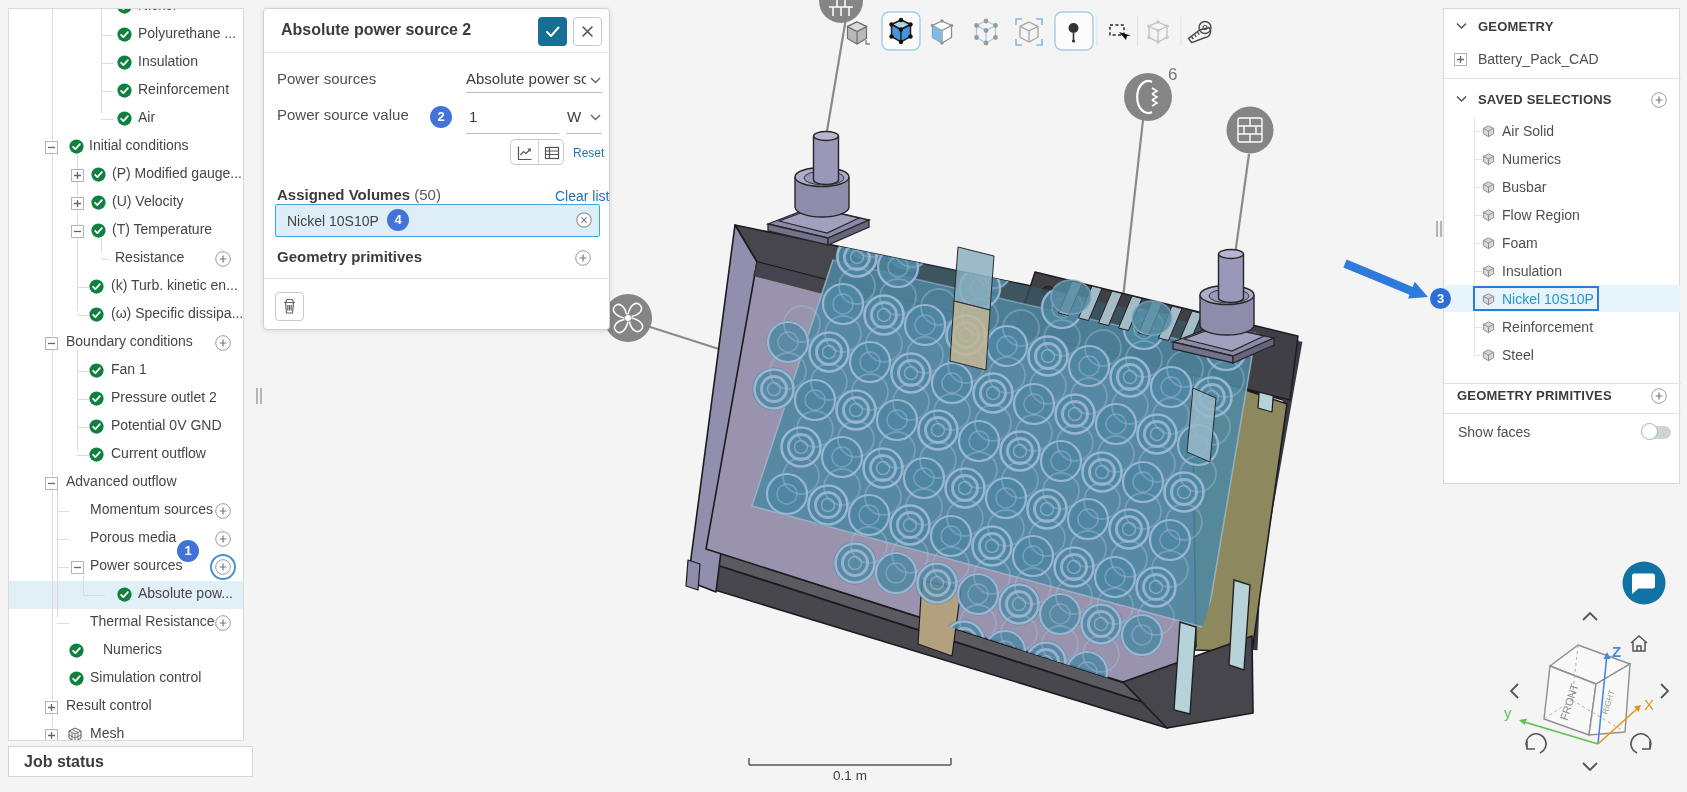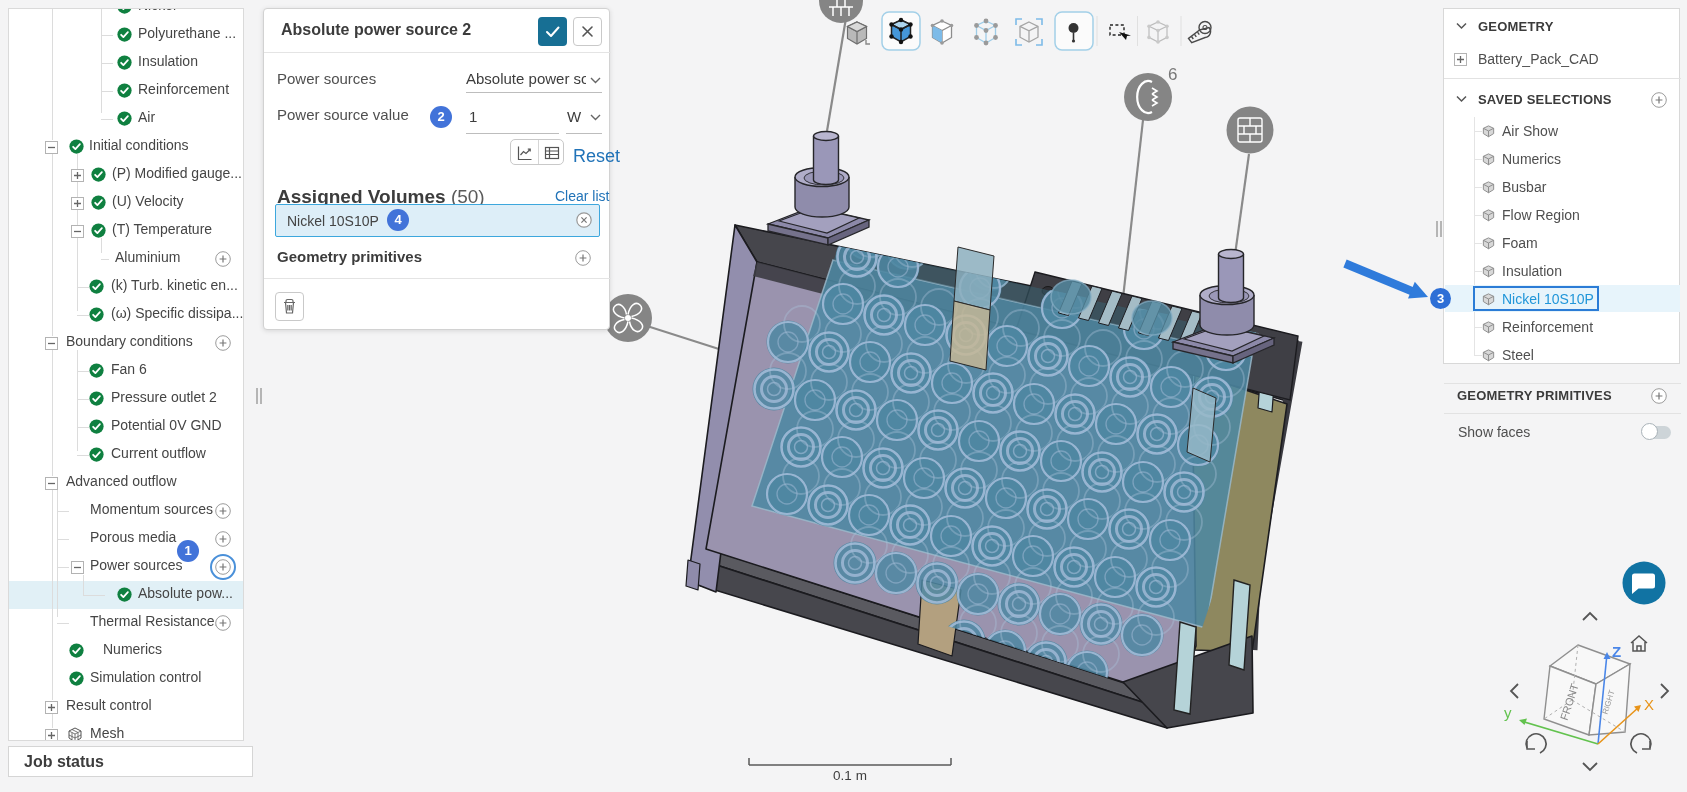--- a/index.html
+++ b/index.html
@@ -7,21 +7,21 @@
 #leftcard { position:absolute; left:8px; top:8px; width:236px; height:733px;
   background:#fff; border:1px solid #dadada; overflow:hidden; }
 #jobcard { position:absolute; left:8px; top:746px; width:245px; height:31px;
   background:#fff; border:1px solid #d5d5d5; font-size:16px; font-weight:bold;
   color:#3d3d3d; line-height:29px; padding-left:15px; }
 .trow { position:absolute; font-size:14px; color:#454545; white-space:nowrap; }
 #fpanel { position:absolute; left:263px; top:8px; width:347px; height:322px;
   background:#fff; border:1px solid #d2d2d2; border-radius:4px;
   box-shadow:0 1px 5px rgba(0,0,0,0.12); z-index:50; }
 .plabel { position:absolute; font-size:15px; color:#4f4f4f; }
-#rightcard { position:absolute; left:1443px; top:8px; width:237px; height:356px;
+#rightcard { position:absolute; left:1443px; top:8px; width:237px; height:476px;
   background:#fff; border:1px solid #d8d8d8; z-index:40; }
 .rhead { position:absolute; font-size:13px; font-weight:bold; color:#3b3b3b; letter-spacing:0.2px; }
 .ritem { position:absolute; font-size:14px; color:#4f4f4f; white-space:nowrap; }
 svg { display:block; }
 </style></head>
 <body>
 <svg id="vp" width="1687" height="792" viewBox="0 0 1687 792" style="position:absolute;left:0;top:0">
 <g stroke="#8a8a8a" stroke-width="2.2" fill="none">
 <path d="M846 18L827 131"></path>
 <path d="M647 326L722 350"></path>
@@ -630,21 +630,21 @@
 <div class="trow" style="left:103px;top:184px">(U) Velocity</div>
 <svg style="position:absolute;left:62px;top:216px" width="13" height="13" viewBox="0 0 13 13">
       <rect x="0.5" y="0.5" width="12" height="12" fill="#fff" stroke="#b3b3b3"></rect>
       <path d="M3 6.5h7" stroke="#666" stroke-width="1.3"></path>
     </svg>
 <svg style="position:absolute;left:82px;top:214px" width="15" height="15" viewBox="0 0 16 16">
       <circle cx="8" cy="8" r="7.6" fill="#0f8040"></circle>
       <path d="M4.4 8.3l2.4 2.4 4.8-5.2" stroke="#fff" stroke-width="1.9" fill="none" stroke-linecap="round" stroke-linejoin="round"></path>
     </svg>
 <div class="trow" style="left:103px;top:212px">(T) Temperature</div>
-<div class="trow" style="left:106px;top:240px">Aluminium</div>
+<div class="trow" style="left:106px;top:240px">Resistance</div>
 <svg style="position:absolute;left:206px;top:242px" width="16" height="16" viewBox="0 0 16 16">
       <circle cx="8" cy="8" r="7.3" fill="#fff" stroke="#9b9b9b" stroke-width="1"></circle>
       <path d="M4.6 8h6.8M8 4.6v6.8" stroke="#777" stroke-width="1.2"></path>
     </svg>
 <svg style="position:absolute;left:80px;top:270px" width="15" height="15" viewBox="0 0 16 16">
       <circle cx="8" cy="8" r="7.6" fill="#0f8040"></circle>
       <path d="M4.4 8.3l2.4 2.4 4.8-5.2" stroke="#fff" stroke-width="1.9" fill="none" stroke-linecap="round" stroke-linejoin="round"></path>
     </svg>
 <div class="trow" style="left:102px;top:268px">(k) Turb. kinetic en...</div>
 <svg style="position:absolute;left:80px;top:298px" width="15" height="15" viewBox="0 0 16 16">
@@ -658,21 +658,21 @@
     </svg>
 <div class="trow" style="left:57px;top:324px">Boundary conditions</div>
 <svg style="position:absolute;left:206px;top:326px" width="16" height="16" viewBox="0 0 16 16">
       <circle cx="8" cy="8" r="7.3" fill="#fff" stroke="#9b9b9b" stroke-width="1"></circle>
       <path d="M4.6 8h6.8M8 4.6v6.8" stroke="#777" stroke-width="1.2"></path>
     </svg>
 <svg style="position:absolute;left:80px;top:354px" width="15" height="15" viewBox="0 0 16 16">
       <circle cx="8" cy="8" r="7.6" fill="#0f8040"></circle>
       <path d="M4.4 8.3l2.4 2.4 4.8-5.2" stroke="#fff" stroke-width="1.9" fill="none" stroke-linecap="round" stroke-linejoin="round"></path>
     </svg>
-<div class="trow" style="left:102px;top:352px">Fan 6</div>
+<div class="trow" style="left:102px;top:352px">Fan 1</div>
 <svg style="position:absolute;left:80px;top:382px" width="15" height="15" viewBox="0 0 16 16">
       <circle cx="8" cy="8" r="7.6" fill="#0f8040"></circle>
       <path d="M4.4 8.3l2.4 2.4 4.8-5.2" stroke="#fff" stroke-width="1.9" fill="none" stroke-linecap="round" stroke-linejoin="round"></path>
     </svg>
 <div class="trow" style="left:102px;top:380px">Pressure outlet 2</div>
 <svg style="position:absolute;left:80px;top:410px" width="15" height="15" viewBox="0 0 16 16">
       <circle cx="8" cy="8" r="7.6" fill="#0f8040"></circle>
       <path d="M4.4 8.3l2.4 2.4 4.8-5.2" stroke="#fff" stroke-width="1.9" fill="none" stroke-linecap="round" stroke-linejoin="round"></path>
     </svg>
 <div class="trow" style="left:102px;top:408px">Potential 0V GND</div>
@@ -777,22 +777,22 @@
       <svg style="position:absolute;left:6px;top:5px" width="16" height="16" viewBox="0 0 16 16">
         <path d="M1.5 1.5v13h13" stroke="#555" stroke-width="1.2" fill="none"></path>
         <path d="M3.5 10l3-3.5 2.5 2L13 4.5" stroke="#555" stroke-width="1.2" fill="none"></path>
         <path d="M10.8 4.2h2.4v2.4" stroke="#555" stroke-width="1.2" fill="none"></path>
       </svg>
       <svg style="position:absolute;left:33px;top:5px" width="16" height="16" viewBox="0 0 16 16">
         <rect x="1.5" y="2.5" width="13" height="11" stroke="#555" stroke-width="1.2" fill="none"></rect>
         <path d="M1.5 6h13M1.5 9.5h13M5.5 2.5v11" stroke="#555" stroke-width="1.2"></path>
       </svg>
     </div>
-<div style="position:absolute;left:309px;top:137px;font-size:18px;color:#2173b8">Reset</div>
-<div style="position:absolute;left:13px;top:177px;font-size:19px;color:#3c3c3c"><b>Assigned Volumes</b> <span style="color:#5a5a5a">(50)</span></div>
+<div style="position:absolute;left:309px;top:137px;font-size:12px;color:#2173b8">Reset</div>
+<div style="position:absolute;left:13px;top:177px;font-size:15px;color:#3c3c3c"><b>Assigned Volumes</b> <span style="color:#5a5a5a">(50)</span></div>
 <div style="position:absolute;left:291px;top:179px;font-size:14px;color:#2173b8;white-space:nowrap">Clear list</div>
 <div style="position:absolute;left:11px;top:195px;width:325px;height:33px;background:#ddeef8;border:1.5px solid #3da7dd;border-radius:2px;box-sizing:border-box"></div>
 <div style="position:absolute;left:23px;top:204px;font-size:14px;color:#444">Nickel 10S10P</div>
 <div style="position:absolute;left:123px;top:200px;width:22px;height:22px;border-radius:50%;background:#4273d9;color:#fff;font-size:13px;font-weight:bold;text-align:center;line-height:22px;z-index:60">4</div>
 <svg style="position:absolute;left:312px;top:203px" width="16" height="16" viewBox="0 0 16 16">
       <circle cx="8" cy="8" r="7.2" fill="#fff" stroke="#999" stroke-width="1.2"></circle>
       <path d="M5.4 5.4l5.2 5.2M10.6 5.4l-5.2 5.2" stroke="#777" stroke-width="1.2"></path>
     </svg>
 <div style="position:absolute;left:13px;top:239px;font-size:15px;font-weight:bold;color:#3c3c3c">Geometry primitives</div>
 <svg style="position:absolute;left:311px;top:241px" width="16" height="16" viewBox="0 0 16 16">
@@ -824,21 +824,21 @@
 <svg style="position:absolute;left:207px;top:83px" width="16" height="16" viewBox="0 0 16 16">
       <circle cx="8" cy="8" r="7.3" fill="#fff" stroke="#9b9b9b" stroke-width="1"></circle>
       <path d="M4.6 8h6.8M8 4.6v6.8" stroke="#777" stroke-width="1.2"></path>
     </svg>
 <div style="position:absolute;left:30px;top:108px;width:1px;height:238px;background:#e4e4e4"></div>
 <div style="position:absolute;left:30px;top:122px;width:8px;height:1px;background:#e4e4e4"></div>
 <svg style="position:absolute;left:37px;top:115px" width="15" height="15" viewBox="0 0 16 16">
       <path d="M8 2l5.5 2.6v5.6L8 13.6 2.5 10.2V4.6z" fill="#d8d8d8" stroke="#8a8a8a" stroke-width="1"></path>
       <path d="M2.5 4.6L8 7.4l5.5-2.8M8 7.4v6.2" stroke="#8a8a8a" stroke-width="1" fill="none"></path>
     </svg>
-<div class="ritem" style="left:58px;top:114px">Air Show</div>
+<div class="ritem" style="left:58px;top:114px">Air Solid</div>
 <div style="position:absolute;left:30px;top:150px;width:8px;height:1px;background:#e4e4e4"></div>
 <svg style="position:absolute;left:37px;top:143px" width="15" height="15" viewBox="0 0 16 16">
       <path d="M8 2l5.5 2.6v5.6L8 13.6 2.5 10.2V4.6z" fill="#d8d8d8" stroke="#8a8a8a" stroke-width="1"></path>
       <path d="M2.5 4.6L8 7.4l5.5-2.8M8 7.4v6.2" stroke="#8a8a8a" stroke-width="1" fill="none"></path>
     </svg>
 <div class="ritem" style="left:58px;top:142px">Numerics</div>
 <div style="position:absolute;left:30px;top:178px;width:8px;height:1px;background:#e4e4e4"></div>
 <svg style="position:absolute;left:37px;top:171px" width="15" height="15" viewBox="0 0 16 16">
       <path d="M8 2l5.5 2.6v5.6L8 13.6 2.5 10.2V4.6z" fill="#d8d8d8" stroke="#8a8a8a" stroke-width="1"></path>
       <path d="M2.5 4.6L8 7.4l5.5-2.8M8 7.4v6.2" stroke="#8a8a8a" stroke-width="1" fill="none"></path>

